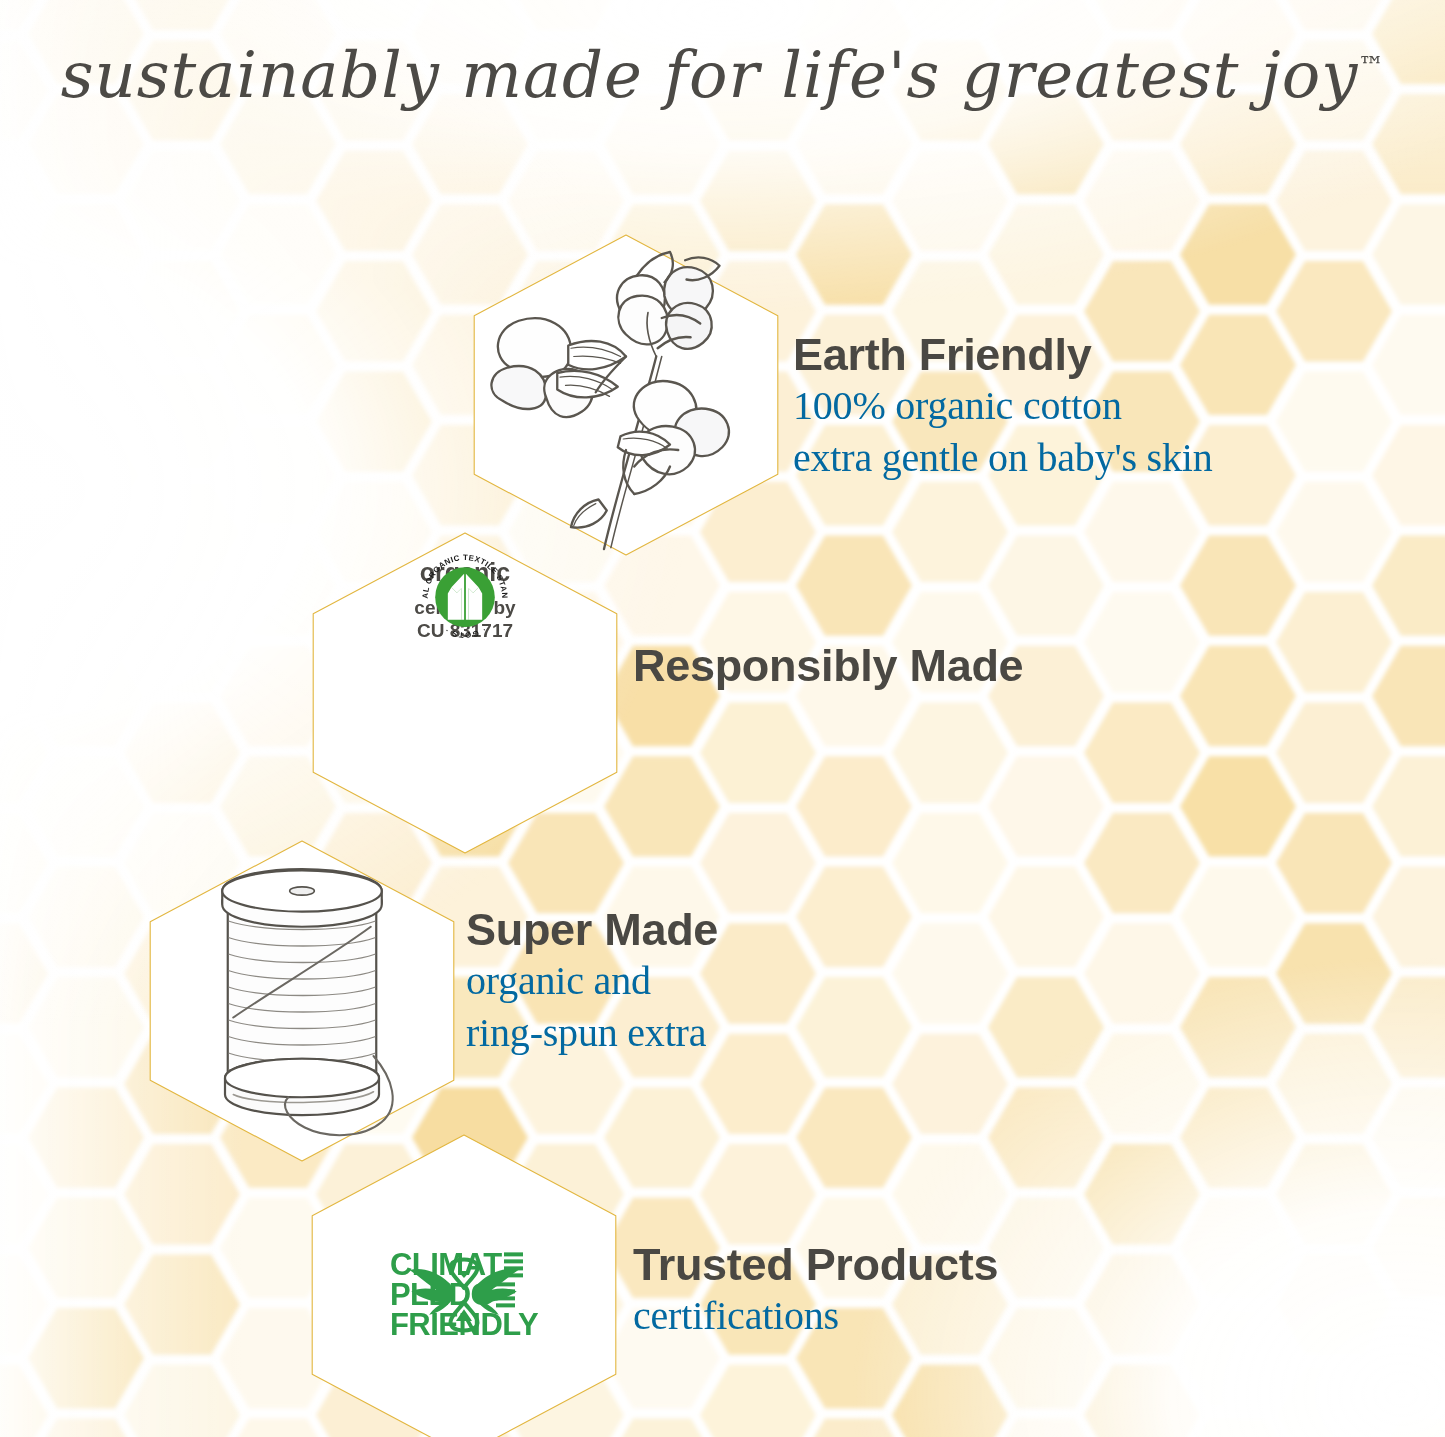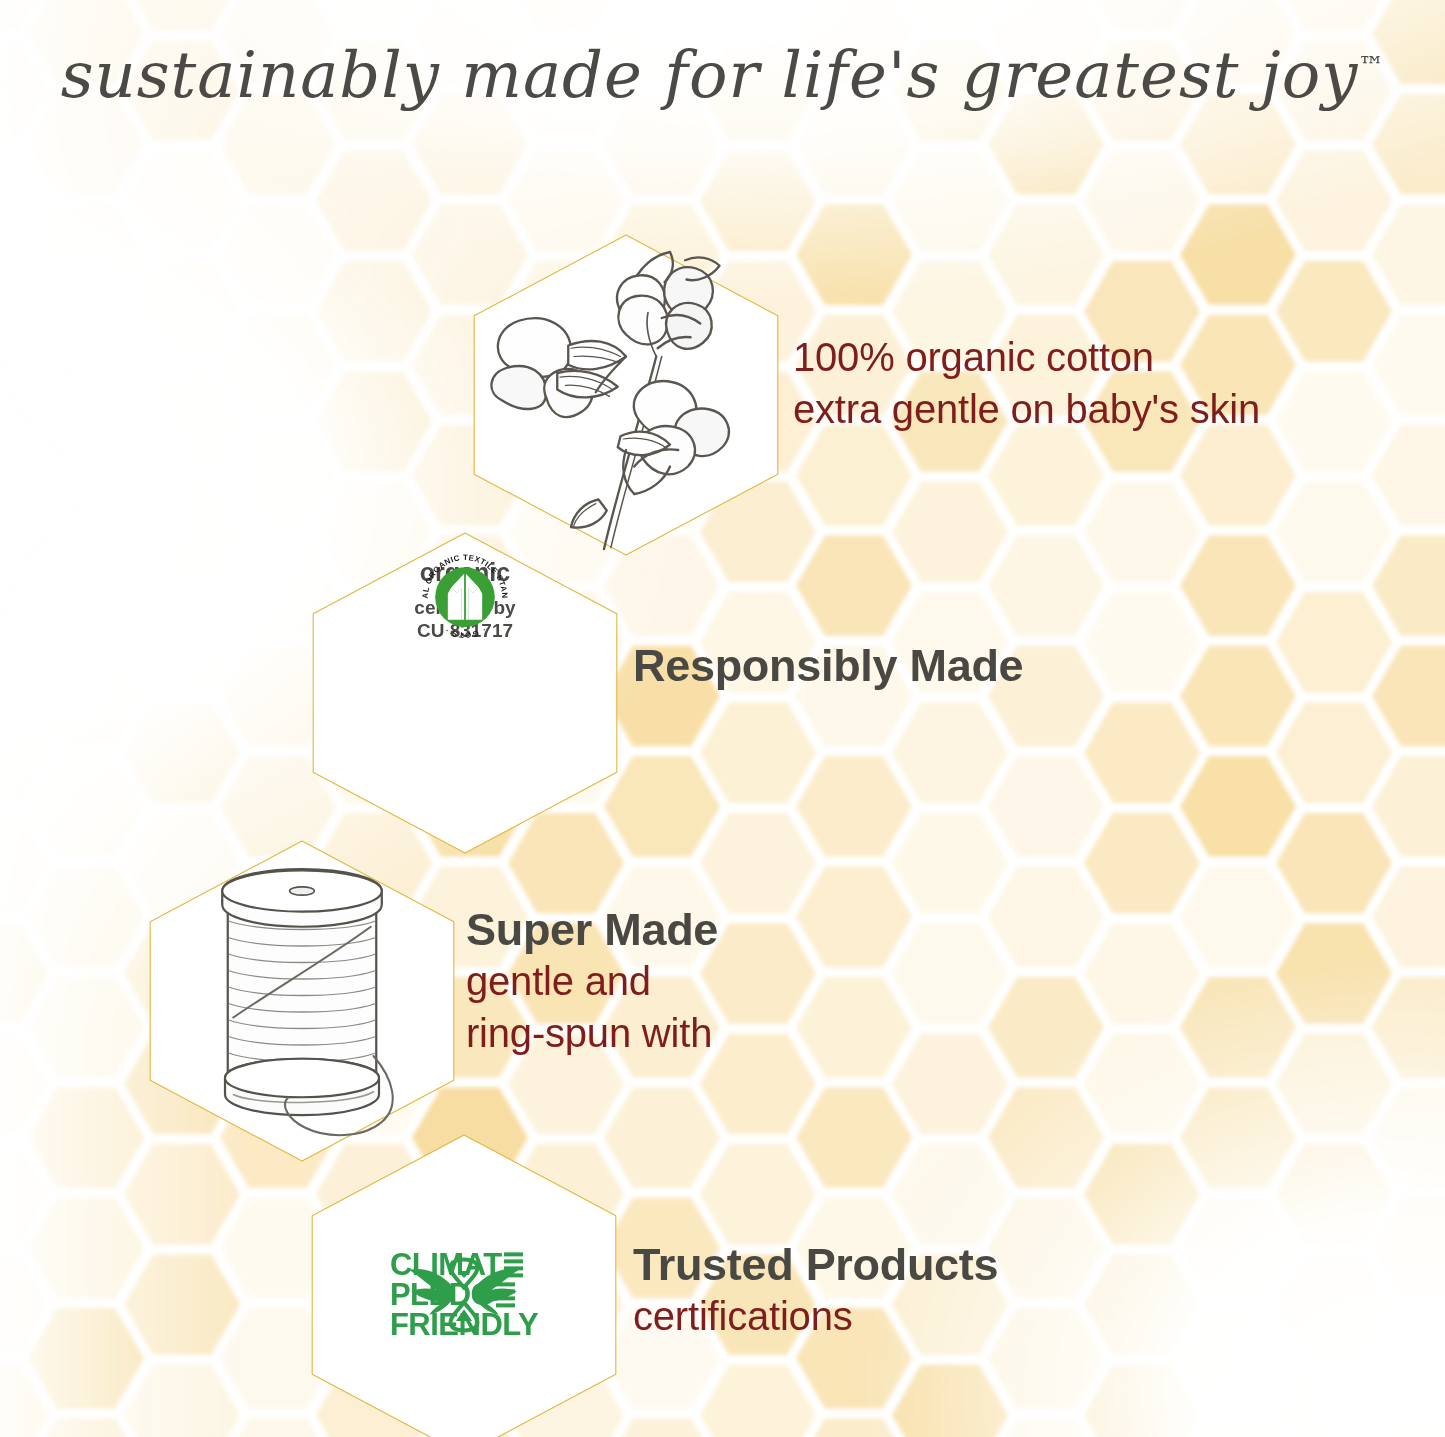--- a/index.html
+++ b/index.html
@@ -83,22 +83,22 @@
   .cpf-bars i { display:block; width:19px; height:4px; background:#2e9e4a; }
 
   
   .textblock { position:absolute; z-index:5; }
   .tb-title {
     font-family:"Liberation Sans", sans-serif;
     font-weight:bold; font-size:45px; color:#4a4843;
     letter-spacing:-0.3px; line-height:1.08;
   }
   .tb-line {
-    font-family:Liberation Sans, sans-serif;
-    font-weight:400; font-size:40px; color:#7f1d1d;
+    font-family:Liberation Serif, serif;
+    font-weight:400; font-size:40px; color:#0369a1;
     line-height:1.30; letter-spacing:-0.2px;
   }
 
   #tb-earth    { left:793px; top:331px; }
   #tb-resp     { left:633px; top:642px; }
   #tb-soft     { left:466px; top:906px; }
   #tb-trusted  { left:633px; top:1241px; }
 </style>
 </head>
 <body>
@@ -576,30 +576,31 @@
         <path d="M52 14 C44 22 60 34 65 42 C70 34 86 22 78 14 C72 9 58 9 52 14Z"></path>
         <path d="M52 86 C44 78 60 66 65 58 C70 66 86 78 78 86 C72 91 58 91 52 86Z"></path>
       </g>
       <path d="M58 23 L72 23 L65 31 Z" fill="#2e9e4a"></path>
       <path d="M65 66 L74 79 L56 79 Z" fill="#2e9e4a"></path>
     </svg>
   </div>
 </div>
 
 <div class="textblock" id="tb-earth">
+  <div class="tb-title">Earth Friendly</div>
   <div class="tb-line">100% organic cotton</div>
   <div class="tb-line">extra gentle on baby's skin</div>
 </div>
 
 <div class="textblock" id="tb-resp">
   <div class="tb-title">Responsibly Made</div>
 </div>
 
 <div class="textblock" id="tb-soft">
   <div class="tb-title">Super Made</div>
-  <div class="tb-line">gentle and</div>
-  <div class="tb-line">ring-spun with</div>
+  <div class="tb-line">organic and</div>
+  <div class="tb-line">ring-spun extra</div>
 </div>
 
 <div class="textblock" id="tb-trusted">
   <div class="tb-title">Trusted Products</div>
   <div class="tb-line">certifications</div>
 </div>
 
 </body></html>

